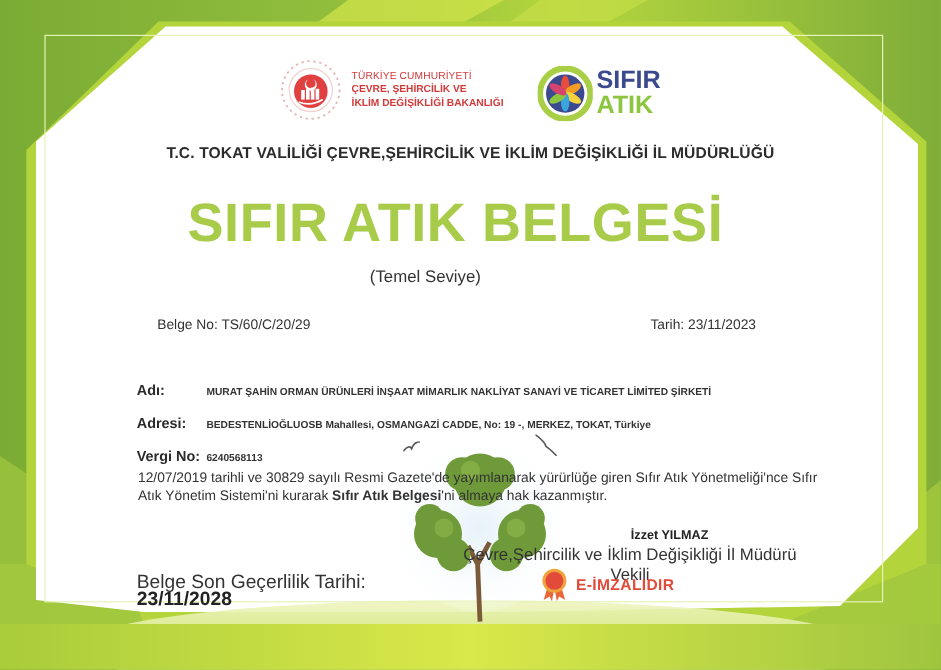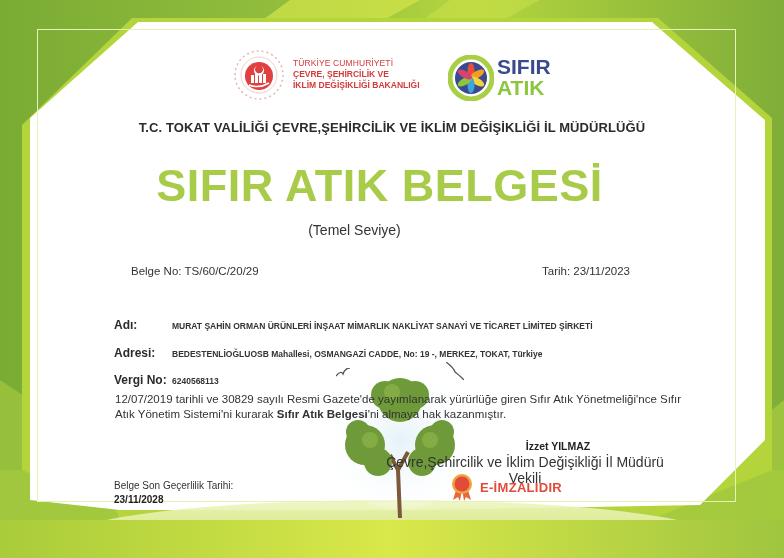--- a/index.html
+++ b/index.html
@@ -38,21 +38,21 @@
   .paragraph { position: absolute; left: 115px; top: 392px; width: 580px; font-size: 11.5px; line-height: 14.5px; color: #333; }
   .paragraph b { font-weight: bold; }
 
   .signer { position: absolute; left: 380px; top: 440px; width: 300px; text-align: center; }
   .signer-name { font-weight: bold; font-size: 10.5px; color: #222; margin-left: 56px; }
   .signer-title { font-size: 14px; color: #333; margin-top: 2px; margin-left: -10px; }
 
   .esign { position: absolute; left: 449px; top: 473px; display: flex; align-items: center; }
   .esign-text { font-weight: bold; font-size: 13px; color: #e24a3a; margin-left: 5px; letter-spacing: 0.3px; }
 
-  .validity { position: absolute; left: 114px; top: 479px; font-size: 10px; color: #333; line-height: 14px; }
+  .validity { position: absolute; left: 114px; top: 479px; font-size: 16px; color: #333; line-height: 14px; }
   .validity .date { font-weight: bold; color: #222; }
 
   .tree { position: absolute; left: 330px; top: 370px; width: 140px; height: 150px; }
   .bird { position: absolute; }
 </style>
 </head>
 <body>
 
 <svg class="bg-layer" width="784" height="558" viewBox="0 0 784 558">
   <defs>

